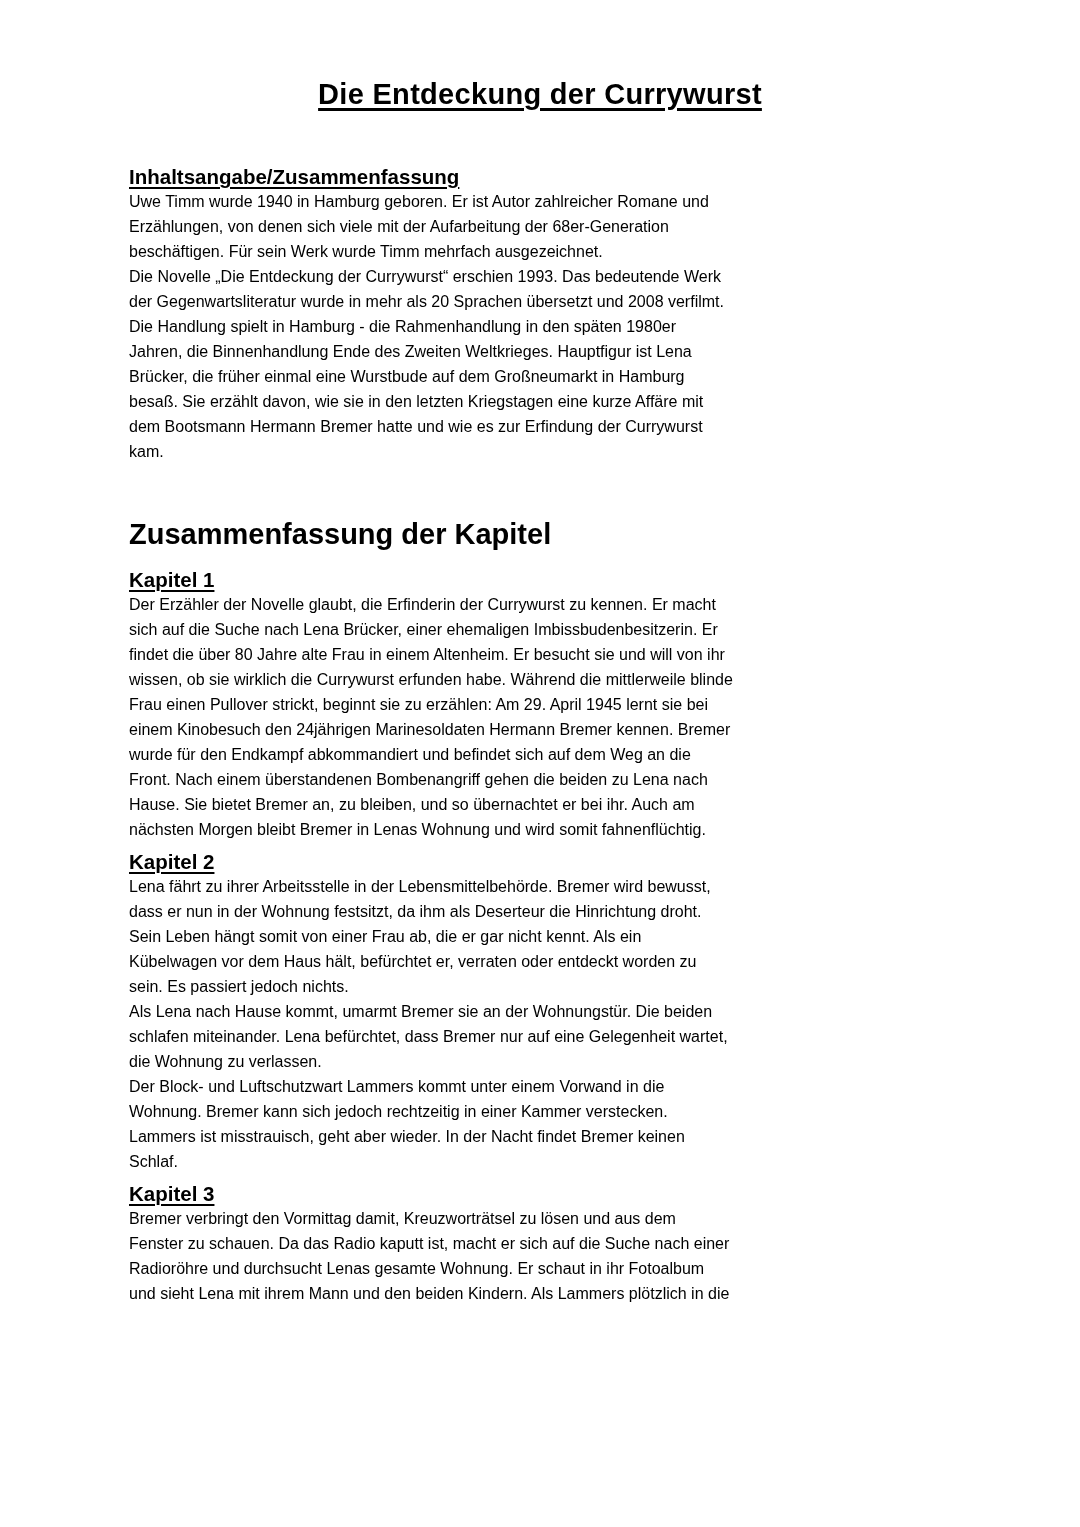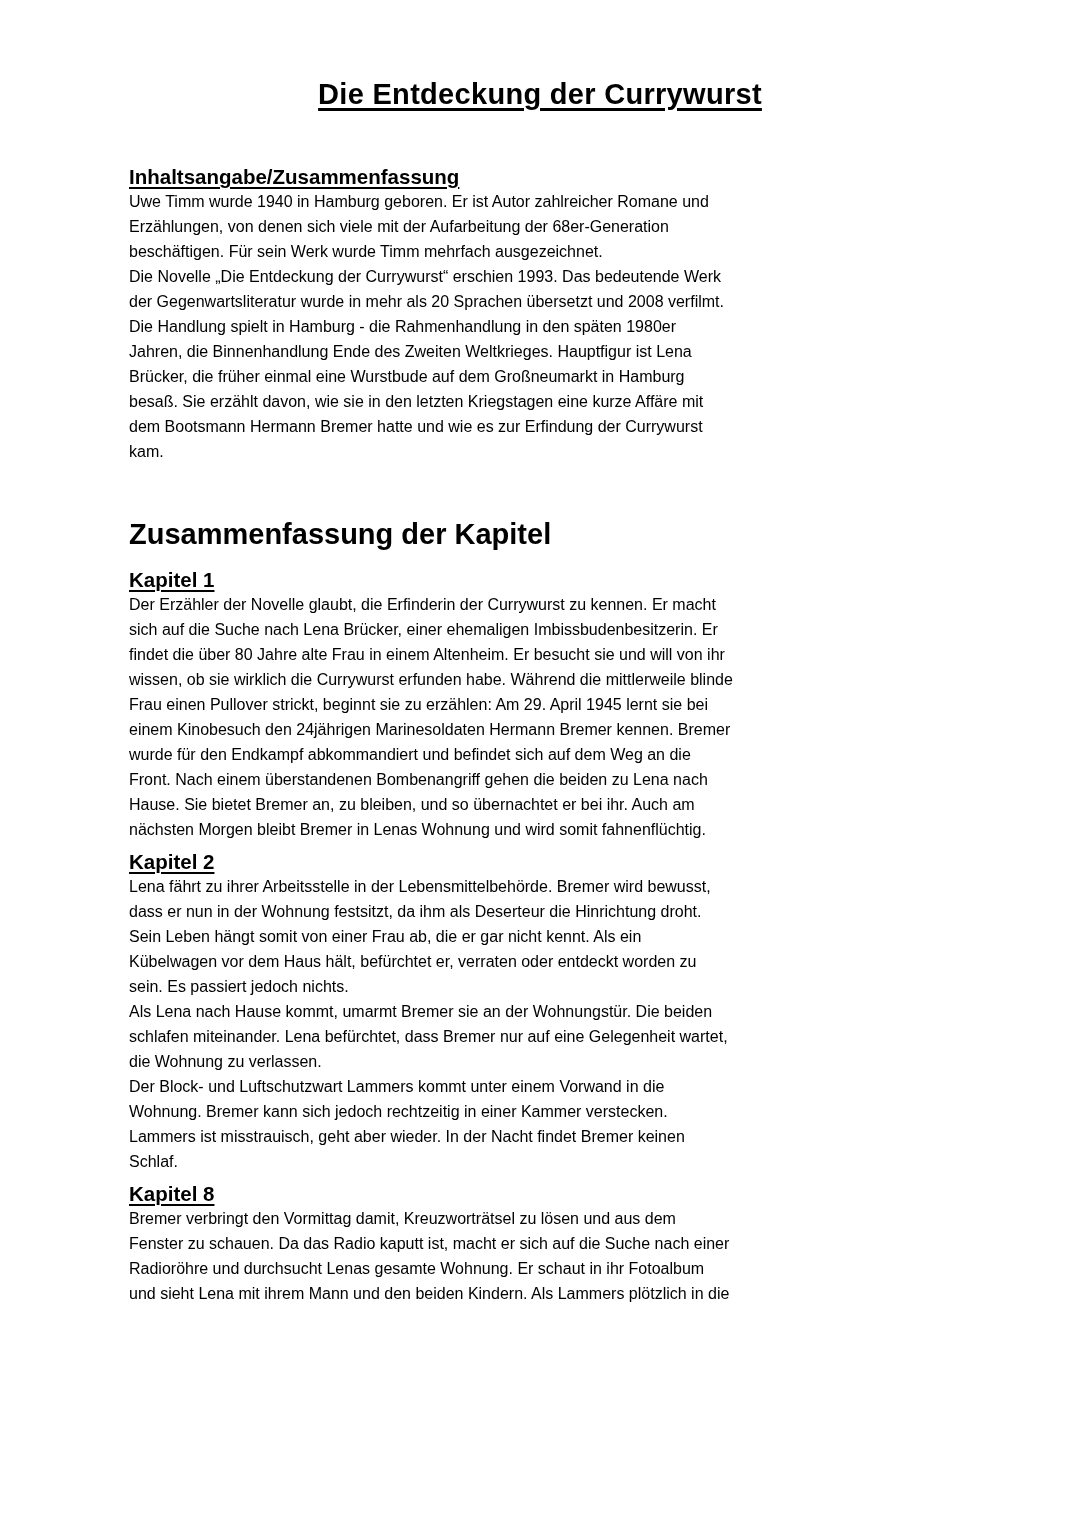--- a/index.html
+++ b/index.html
@@ -108,20 +108,20 @@
 Als Lena nach Hause kommt, umarmt Bremer sie an der Wohnungstür. Die beiden
 schlafen miteinander. Lena befürchtet, dass Bremer nur auf eine Gelegenheit wartet,
 die Wohnung zu verlassen.
 Der Block- und Luftschutzwart Lammers kommt unter einem Vorwand in die
 Wohnung. Bremer kann sich jedoch rechtzeitig in einer Kammer verstecken.
 Lammers ist misstrauisch, geht aber wieder. In der Nacht findet Bremer keinen
 Schlaf.</p>
   </section>
 
   <section class="chapter">
-    <h3 class="section-heading">Kapitel 8</h3>
+    <h3 class="section-heading">Kapitel 3</h3>
     <p class="para">Bremer verbringt den Vormittag damit, Kreuzworträtsel zu lösen und aus dem
 Fenster zu schauen. Da das Radio kaputt ist, macht er sich auf die Suche nach einer
 Radioröhre und durchsucht Lenas gesamte Wohnung. Er schaut in ihr Fotoalbum
 und sieht Lena mit ihrem Mann und den beiden Kindern. Als Lammers plötzlich in die</p>
   </section>
 
 </div>
 
 </body></html>

